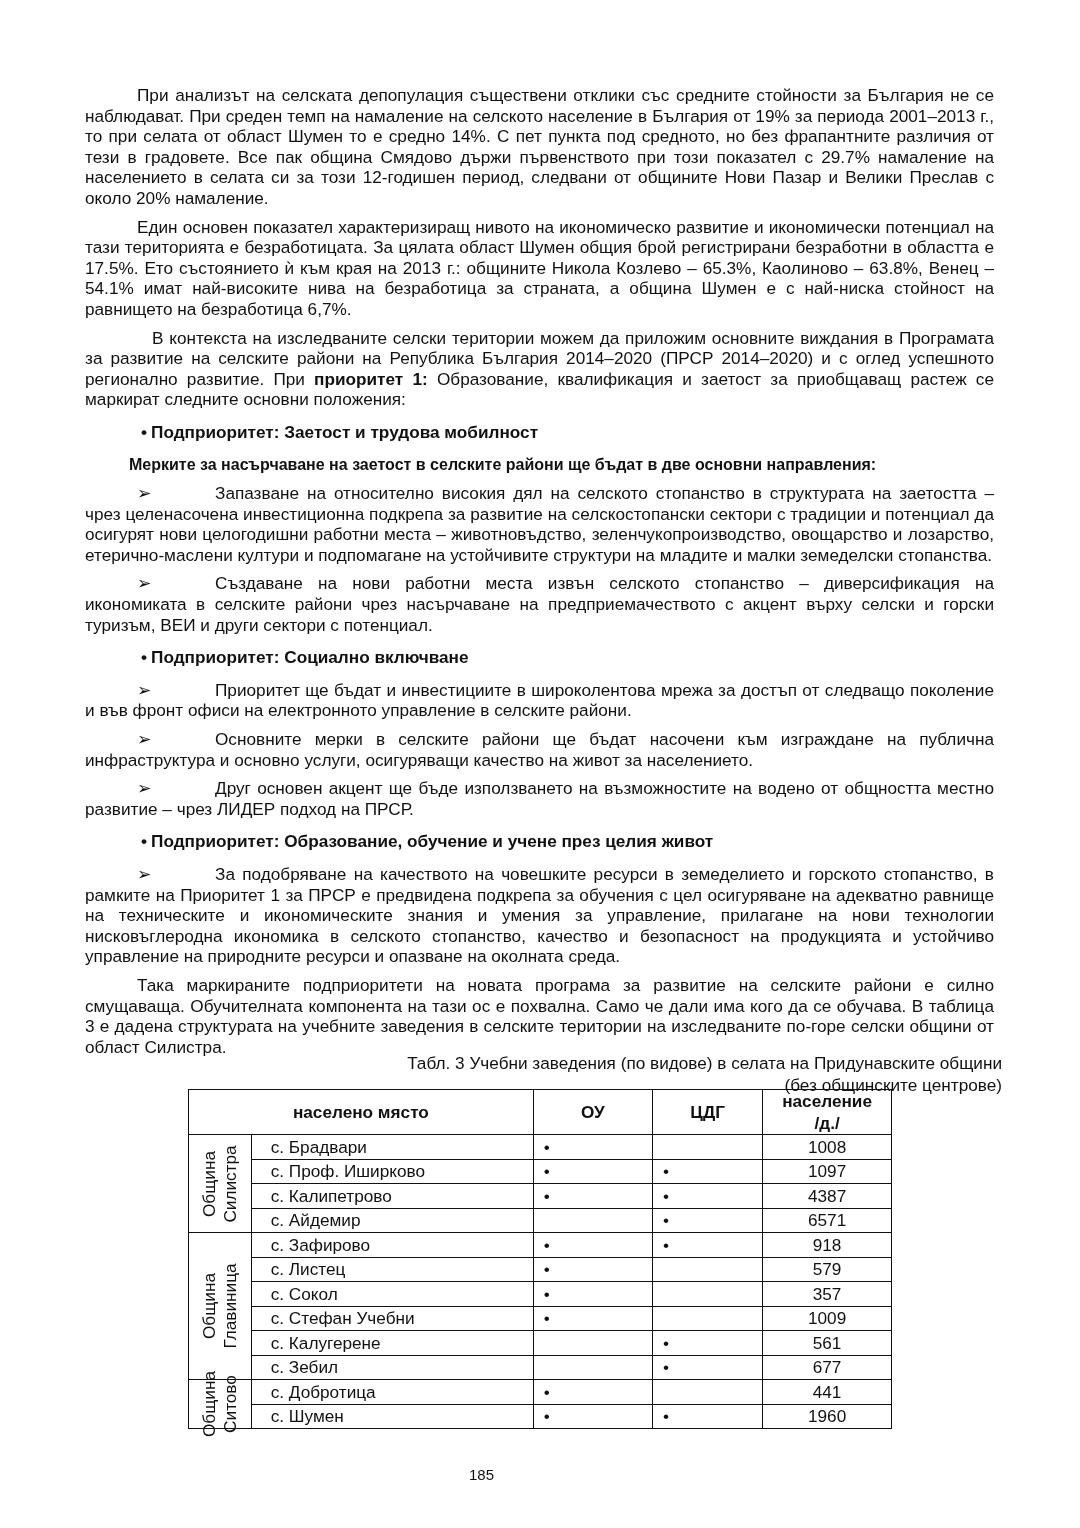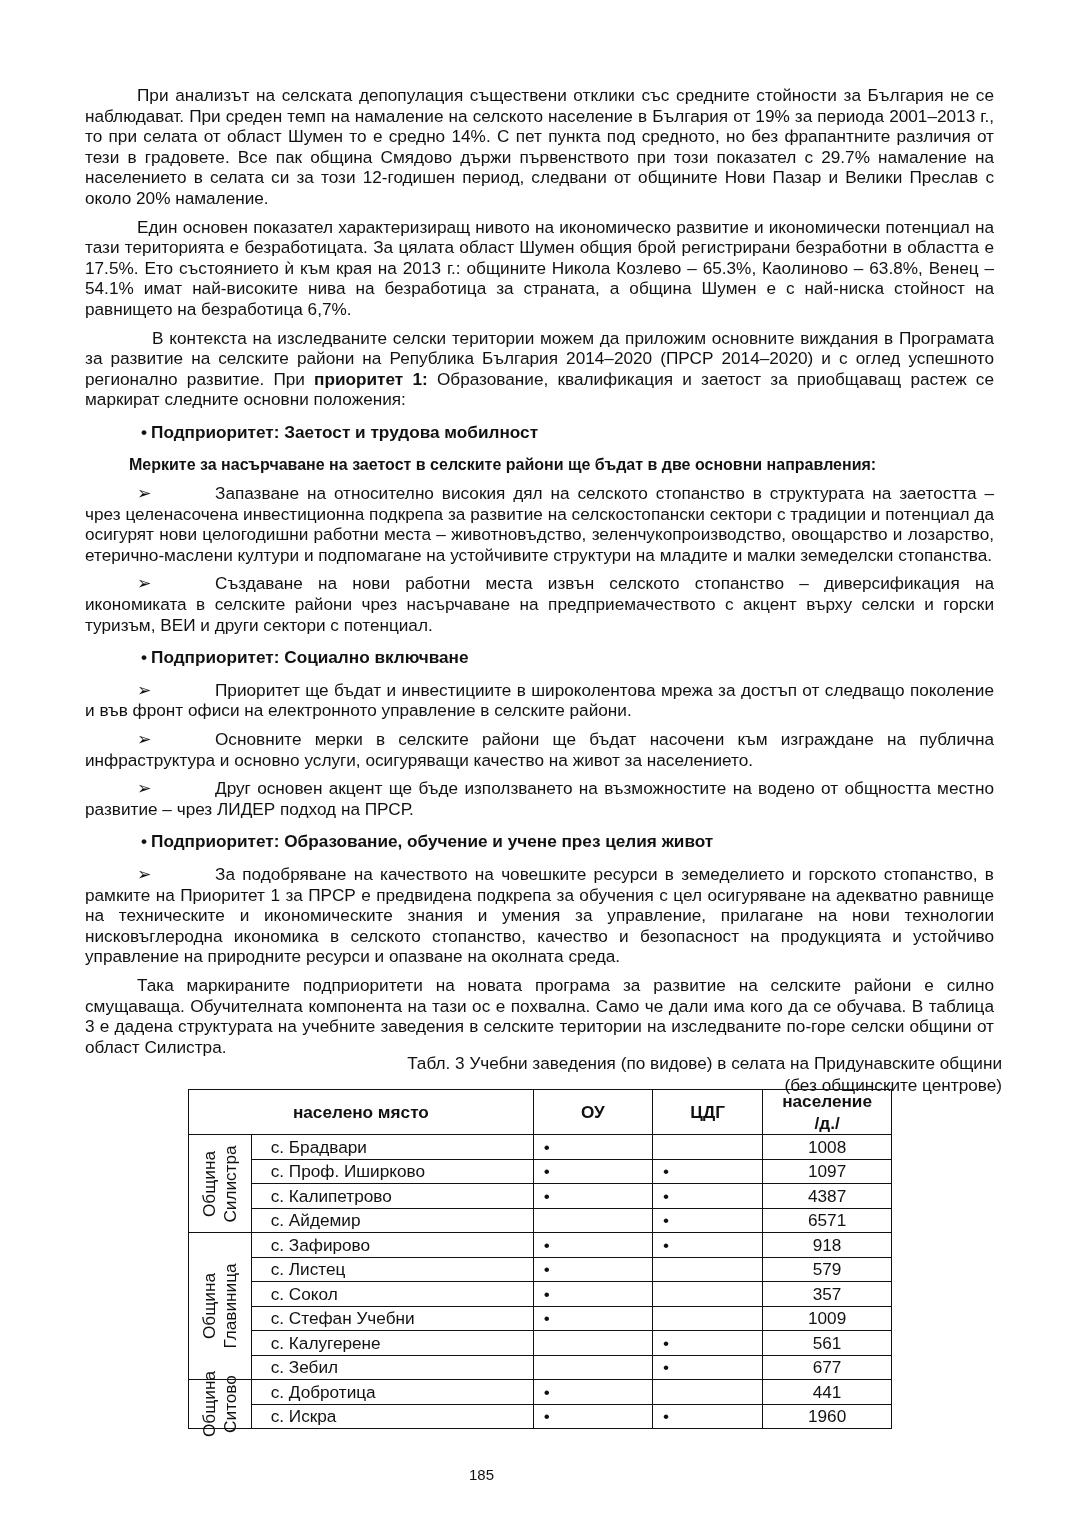--- a/index.html
+++ b/index.html
@@ -150,21 +150,21 @@
             <div>Община</div>
             <div>Ситово</div>
           </div>
         </td>
         <td class="col-place">с. Добротица</td>
         <td class="col-ou dot">•</td>
         <td class="col-cdg dot"></td>
         <td class="col-pop">441</td>
       </tr>
       <tr class="last">
-        <td class="col-place">с. Искра</td>
+        <td class="col-place">с. Шумен</td>
         <td class="col-ou dot">•</td>
         <td class="col-cdg dot">•</td>
         <td class="col-pop">1960</td>
       </tr>
     </tbody>
 </table>
 
 <div class="page-number">185</div>
 
 </body></html>

